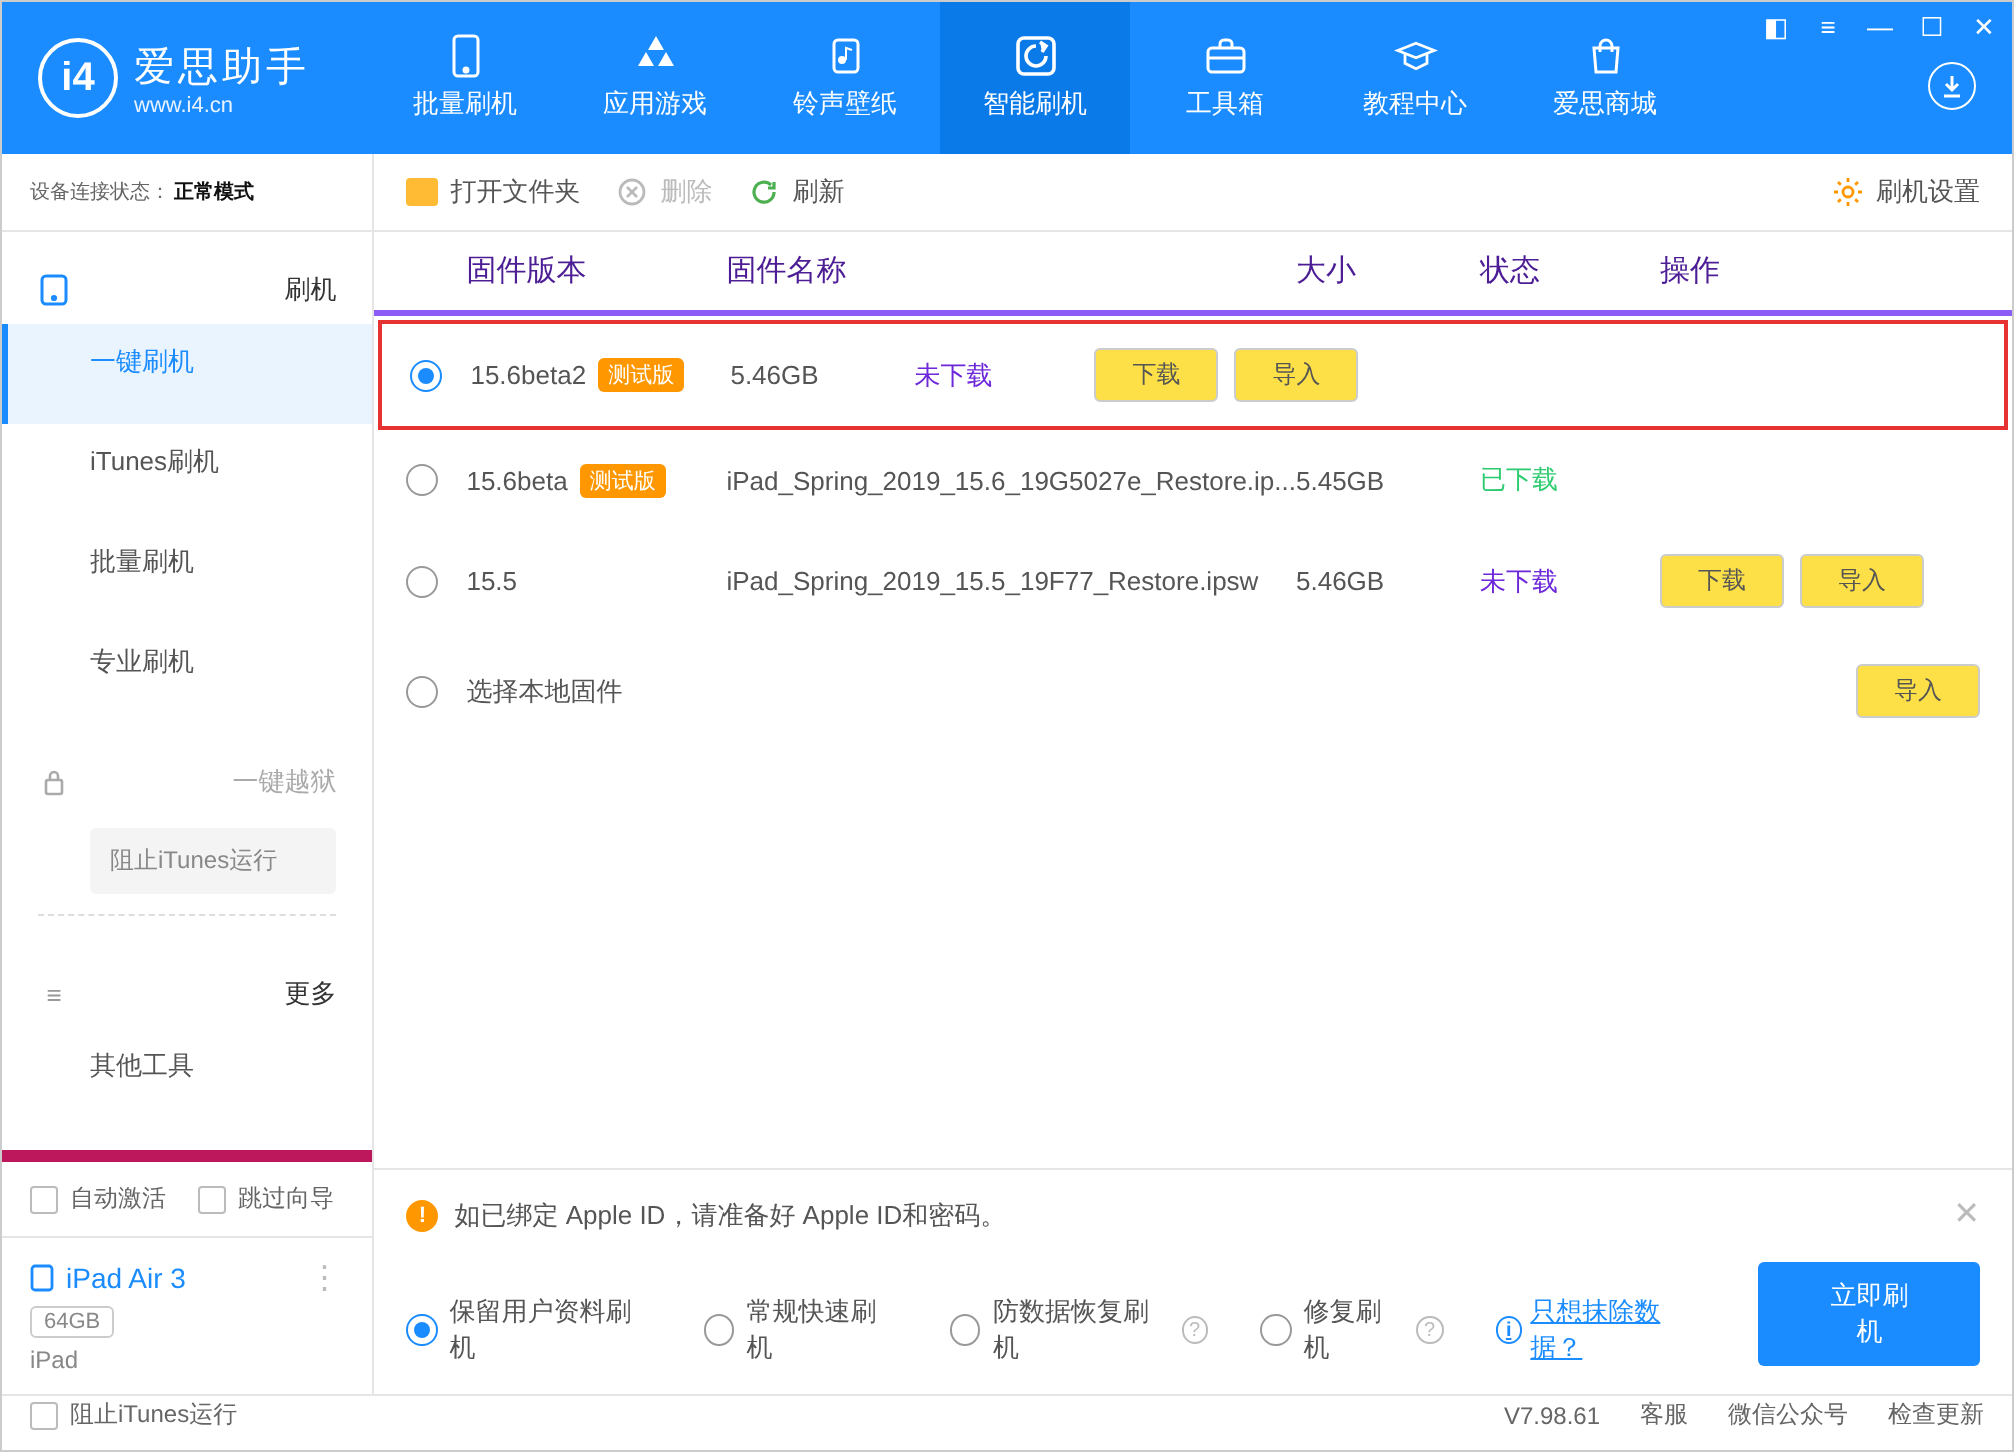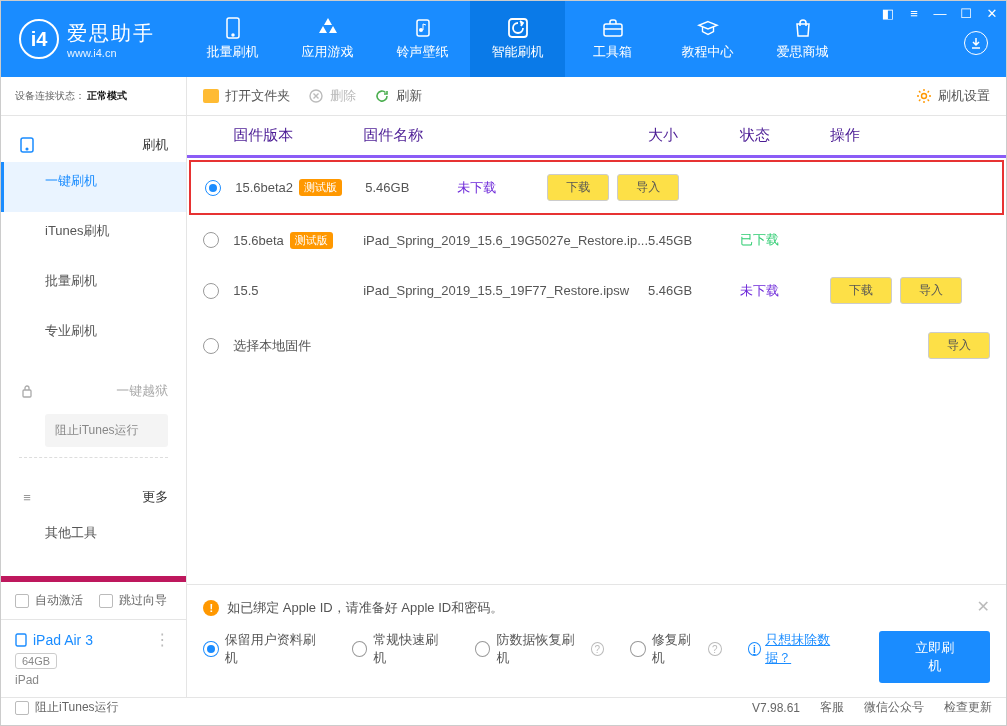--- a/index.html
+++ b/index.html
@@ -74,21 +74,21 @@
 .status-not { color: #6d28d9; }
 .status-done { color: #2ecc71; }
 .op-btns { display: flex; gap: 8px; }
 .btn { border: 1px solid #ccc; background: #fde047; padding: 4px 18px; border-radius: 3px; cursor: pointer; font-size: 12px; color: #555; }
 
 
 .bottom-panel { border-top: 1px solid #e5e5e5; padding: 14px 16px; position: relative; margin-top:auto; }
 .warn-row { display: flex; align-items: center; gap: 8px; font-size: 13px; color: #555; margin-bottom: 14px; }
 .warn-icon { width: 16px; height: 16px; background: #ff9800; color: #fff; border-radius: 50%; display: flex; align-items: center; justify-content: center; font-size: 11px; font-weight: bold; }
 .close-tip { position: absolute; right: 16px; top: 12px; color: #bbb; cursor: pointer; font-size: 16px; }
-.mode-row { display: flex; align-items: flex-start; gap: 26px; }
+.mode-row { display: flex; align-items: flex-end; gap: 26px; }
 .mode { display: flex; align-items: center; gap: 6px; font-size: 13px; color: #555; }
 .mode .radio.sel::after { background: #1a8cff; }
 .help { width: 14px; height: 14px; border: 1px solid #bbb; color: #bbb; border-radius: 50%; font-size: 10px; display: flex; align-items: center; justify-content: center; }
 .erase-link { color: #1a8cff; text-decoration: underline; display: flex; align-items: center; gap: 4px; }
 .info-i { width:14px; height:14px; border:1px solid #1a8cff; color:#1a8cff; border-radius:50%; font-size:10px; display:flex; align-items:center; justify-content:center; font-weight:bold; }
 .flash-btn { margin-left: auto; background: #1a8cff; color: #fff; border: none; padding: 8px 30px; border-radius: 3px; cursor: pointer; font-size: 13px; }
 
 
 .footer { height: 20px; border-top: 1px solid #e5e5e5; display: flex; align-items: center; padding: 0 14px; font-size: 12px; color: #666; gap: 20px; }
 .footer .chk { gap: 6px; }

